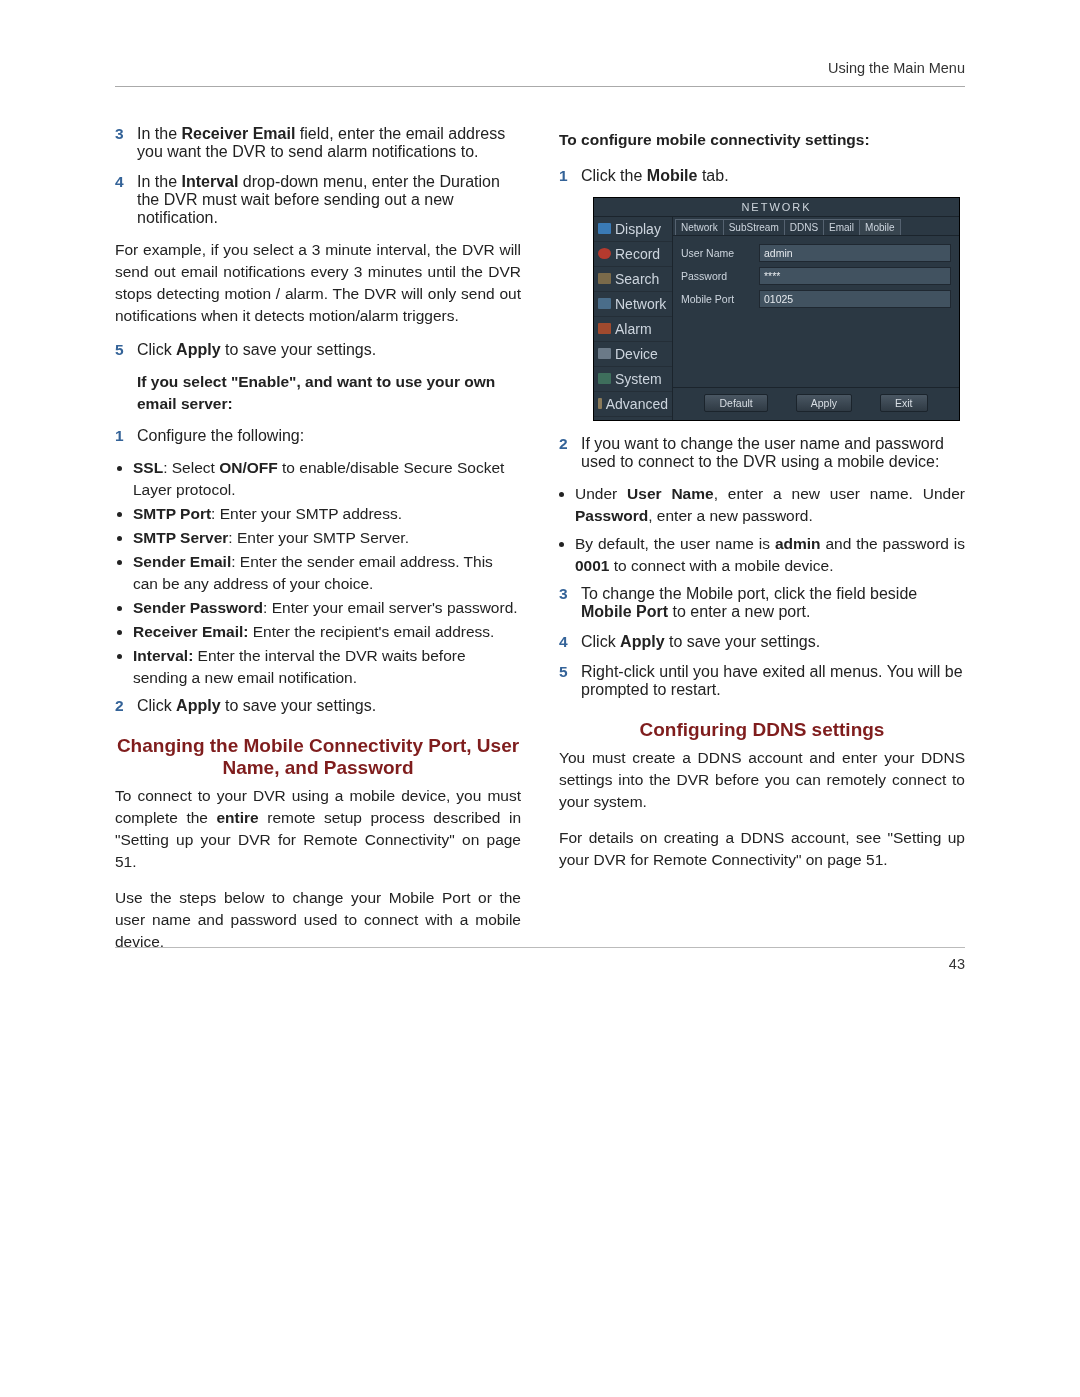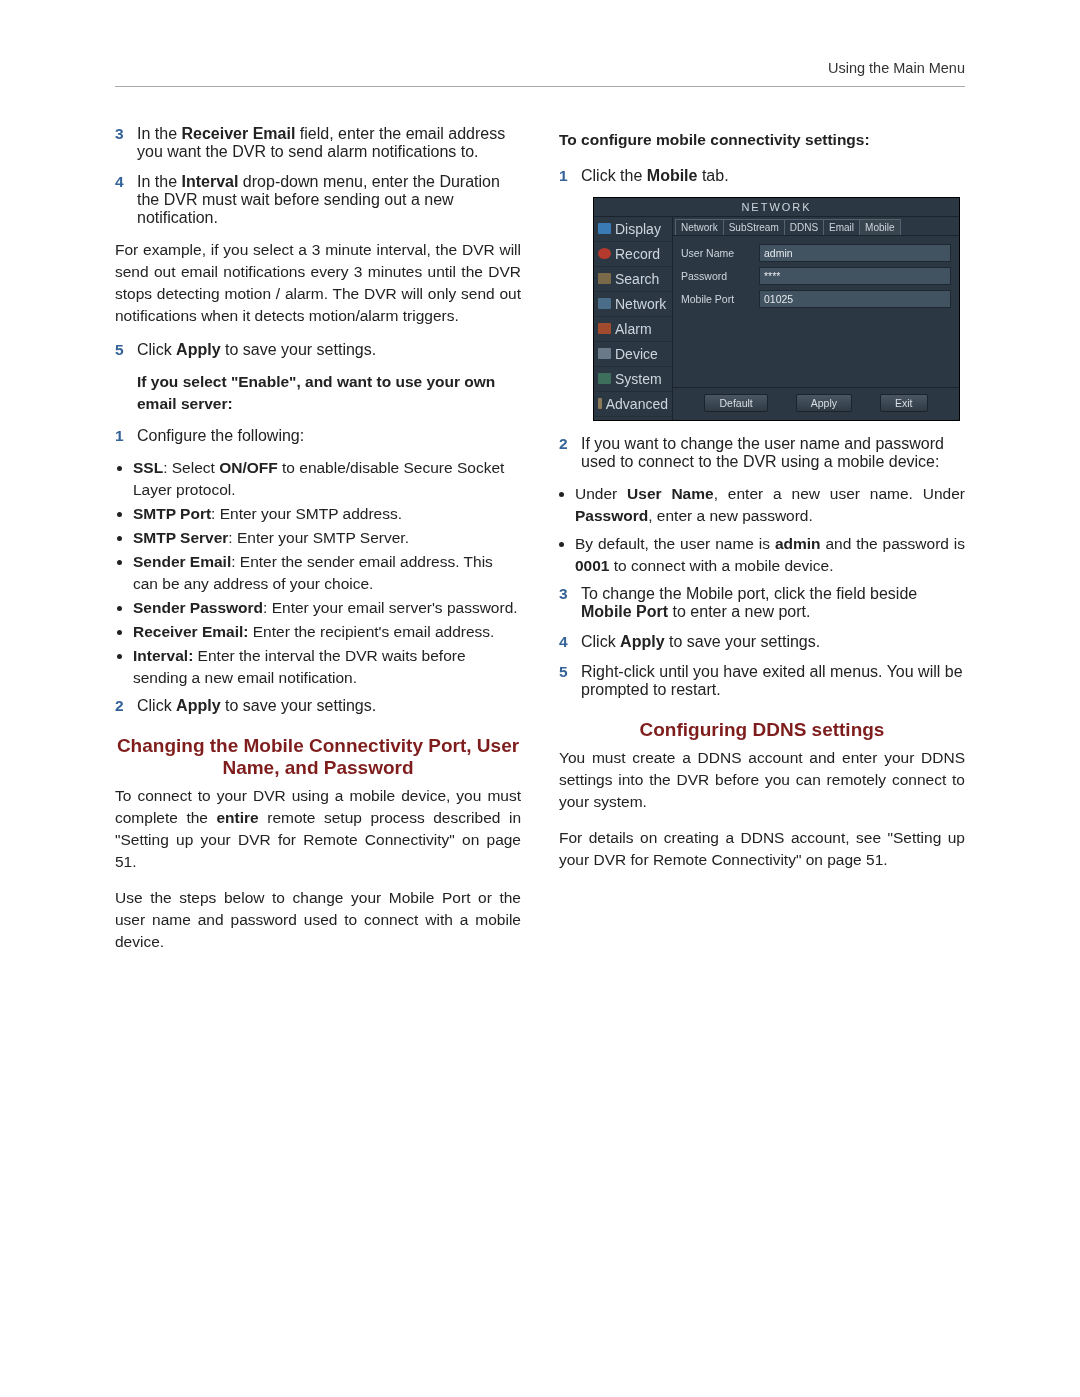--- a/index.html
+++ b/index.html
@@ -353,13 +353,16 @@
         <div class="step-num">5</div>
         <div class="step-body">Right-click until you have exited all menus. You will be prompted to restart.</div>
       </div>
 
       <h3 class="section-h">Configuring DDNS settings</h3>
       <p class="plain-para">You must create a DDNS account and enter your DDNS settings into the DVR before you can remotely connect to your system.</p>
       <p class="plain-para">For details on creating a DDNS account, see "Setting up your DVR for Remote Connectivity" on page 51.</p>
     </div>
   </div>
 
+  <div class="footer">
+    <span>43</span>
+  </div>
 </div>
 
 </body></html>

